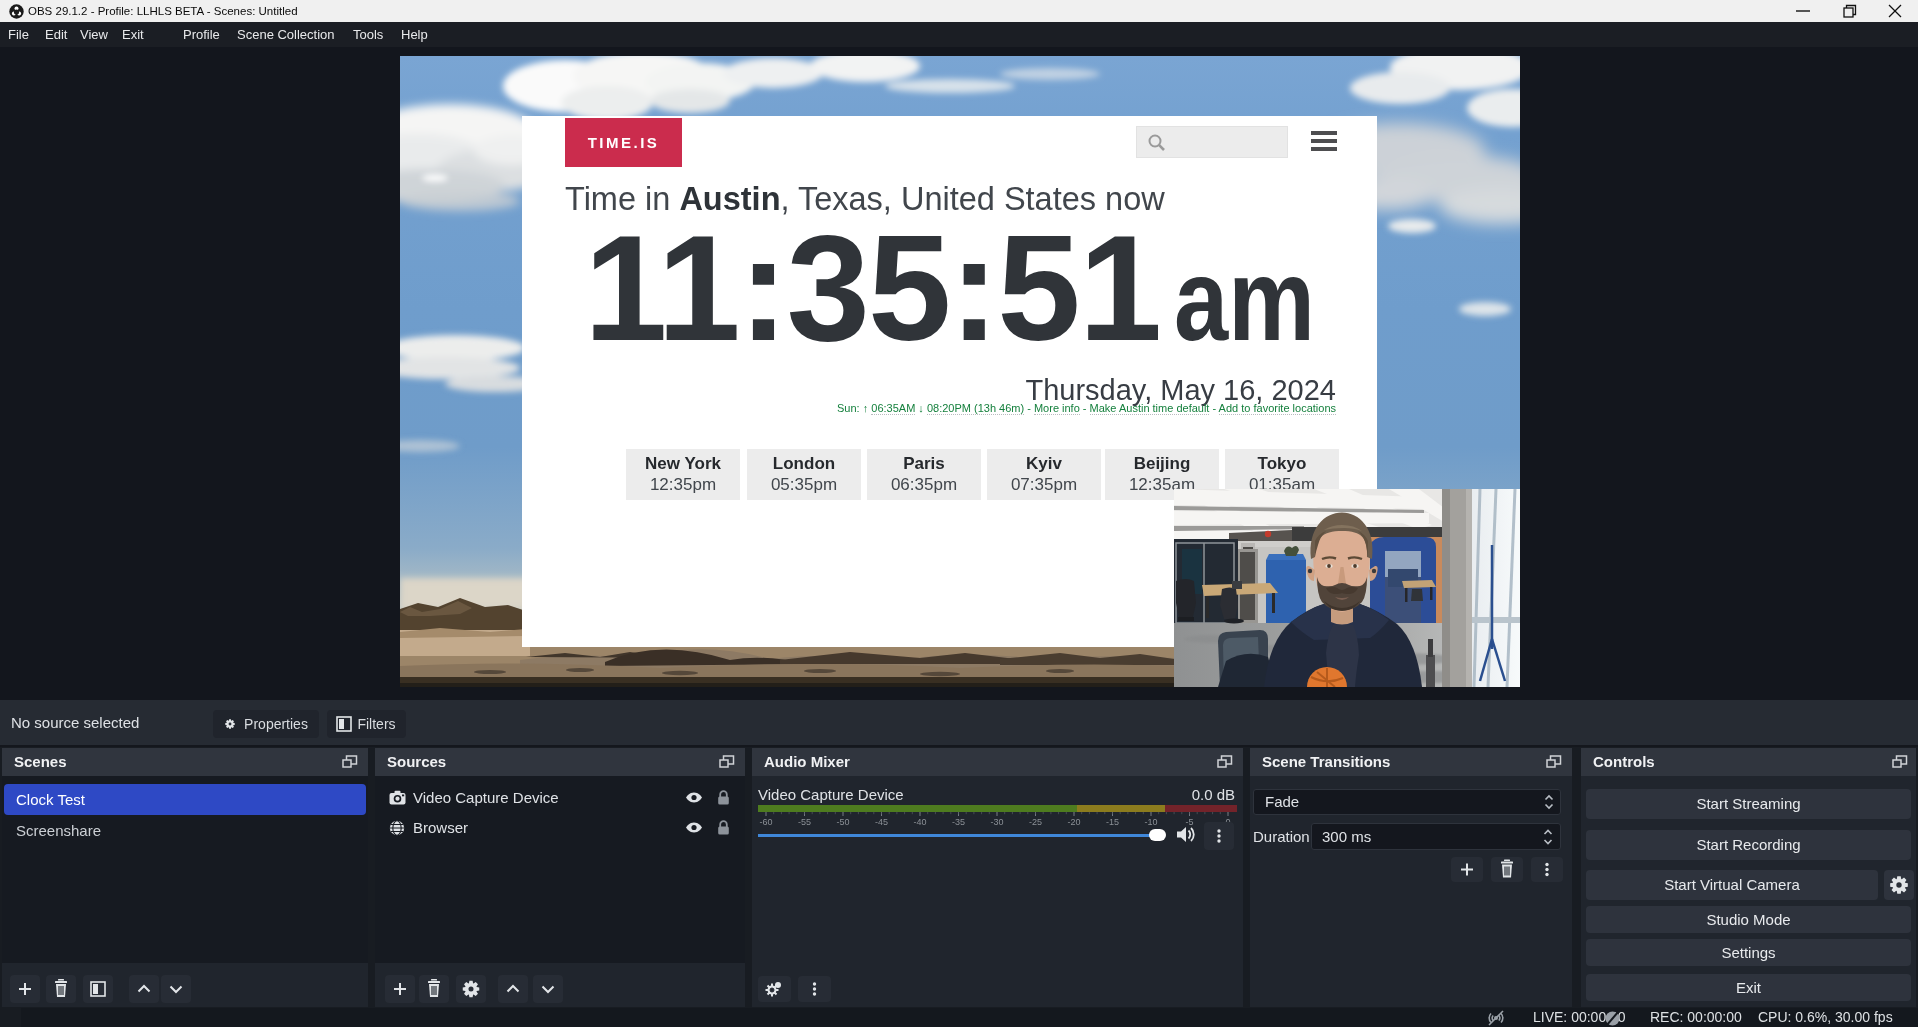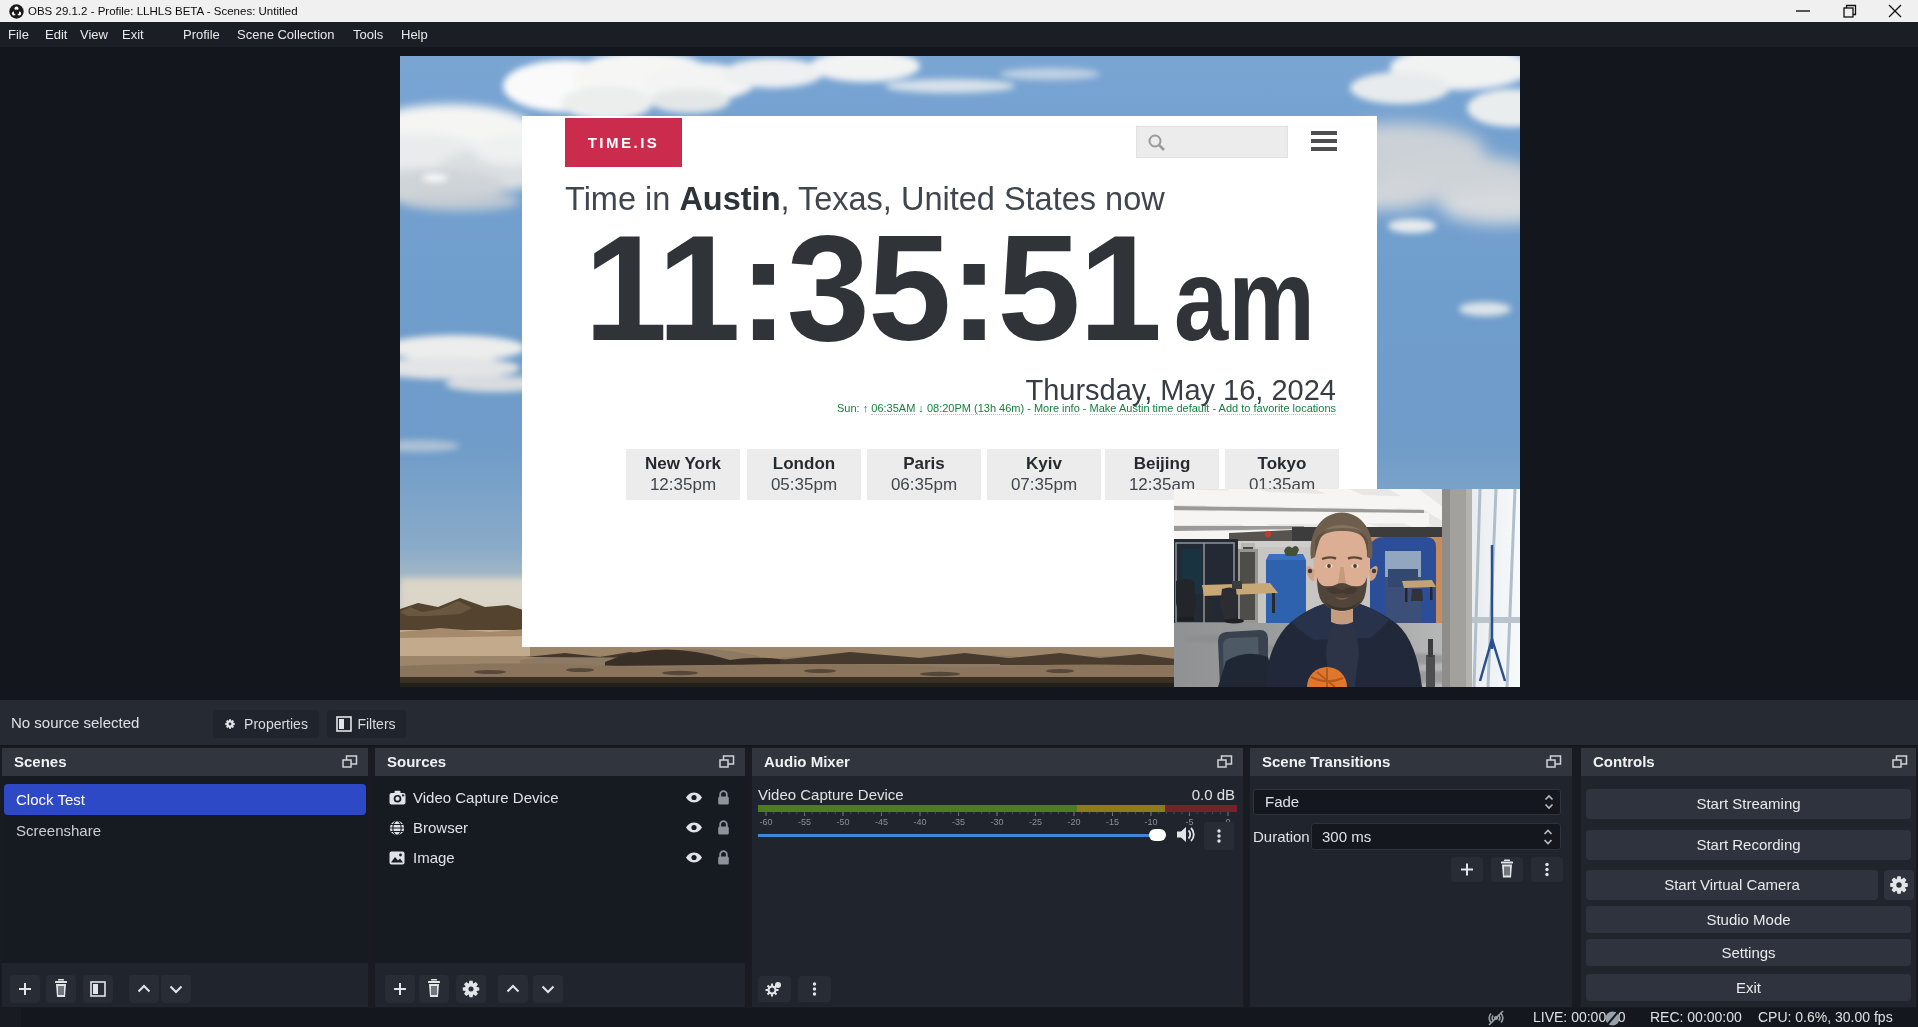--- a/index.html
+++ b/index.html
@@ -422,36 +422,20 @@
         <path d="M3.2 7 L3.2 4.4 a3.3 3.3 0 0 1 6.6 0 L9.8 7" fill="none" stroke="#8d939b" stroke-width="1.8"></path>
         <rect x="1.2" y="6.5" width="10.6" height="8" rx="1.5" fill="#8d939b"></rect>
       </svg>
     </div>
     <div class="srow" style="top:37px">
       <svg width="16" height="16" viewBox="0 0 16 16" class="sic">
         <circle cx="8" cy="8" r="7.2" fill="#dfe2e6"></circle>
         <path d="M8 .8 a 4.2 7.2 0 0 0 0 14.4 a 4.2 7.2 0 0 0 0 -14.4 M.8 8 h14.4 M2 4.5 h12 M2 11.5 h12" stroke="#161a21" stroke-width="1.1" fill="none"></path>
       </svg>
       <span class="stxt">Browser</span>
-      <svg class="eyeic" width="18" height="15" viewBox="0 0 18 15">
-        <path d="M9 2.5 C4.5 2.5 1.8 6.2 1 7.5 C1.8 8.8 4.5 12.5 9 12.5 C13.5 12.5 16.2 8.8 17 7.5 C16.2 6.2 13.5 2.5 9 2.5 Z" fill="#dfe2e6"></path>
-        <circle cx="9" cy="7.5" r="2.6" fill="#161a21"></circle>
-      </svg>
-      <svg class="lockic" width="13" height="15" viewBox="0 0 13 15">
-        <path d="M3.2 7 L3.2 4.4 a3.3 3.3 0 0 1 6.6 0 L9.8 7" fill="none" stroke="#8d939b" stroke-width="1.8"></path>
-        <rect x="1.2" y="6.5" width="10.6" height="8" rx="1.5" fill="#8d939b"></rect>
-      </svg>
-    </div>
-    <div class="srow" style="top:67px">
-      <svg width="16" height="16" viewBox="0 0 16 16" class="sic">
-        <rect x="0.5" y="1.5" width="15" height="13" rx="2" fill="#dfe2e6"></rect>
-        <path d="M2 12.5 L6 7 L9 10.5 L11 8.5 L14 12.5 Z" fill="#161a21"></path>
-        <circle cx="11.5" cy="5" r="1.4" fill="#161a21"></circle>
-      </svg>
-      <span class="stxt">Image</span>
       <svg class="eyeic" width="18" height="15" viewBox="0 0 18 15">
         <path d="M9 2.5 C4.5 2.5 1.8 6.2 1 7.5 C1.8 8.8 4.5 12.5 9 12.5 C13.5 12.5 16.2 8.8 17 7.5 C16.2 6.2 13.5 2.5 9 2.5 Z" fill="#dfe2e6"></path>
         <circle cx="9" cy="7.5" r="2.6" fill="#161a21"></circle>
       </svg>
       <svg class="lockic" width="13" height="15" viewBox="0 0 13 15">
         <path d="M3.2 7 L3.2 4.4 a3.3 3.3 0 0 1 6.6 0 L9.8 7" fill="none" stroke="#8d939b" stroke-width="1.8"></path>
         <rect x="1.2" y="6.5" width="10.6" height="8" rx="1.5" fill="#8d939b"></rect>
       </svg>
     </div>
   </div>

